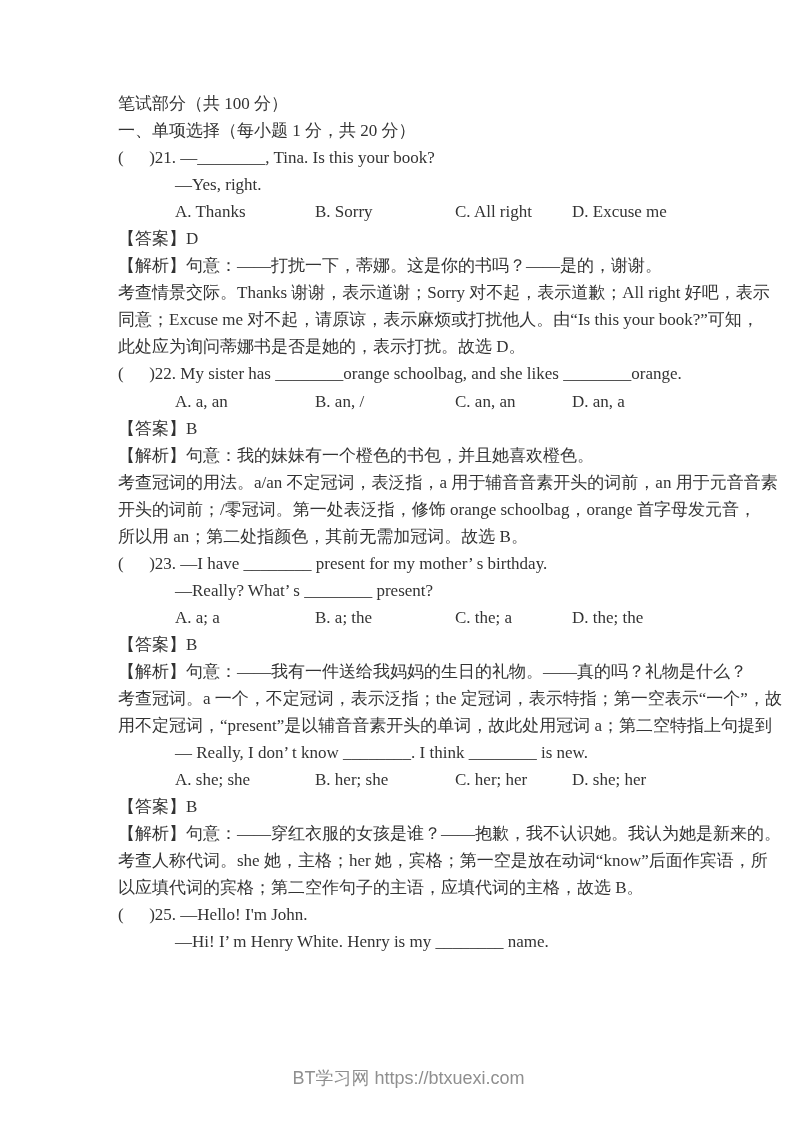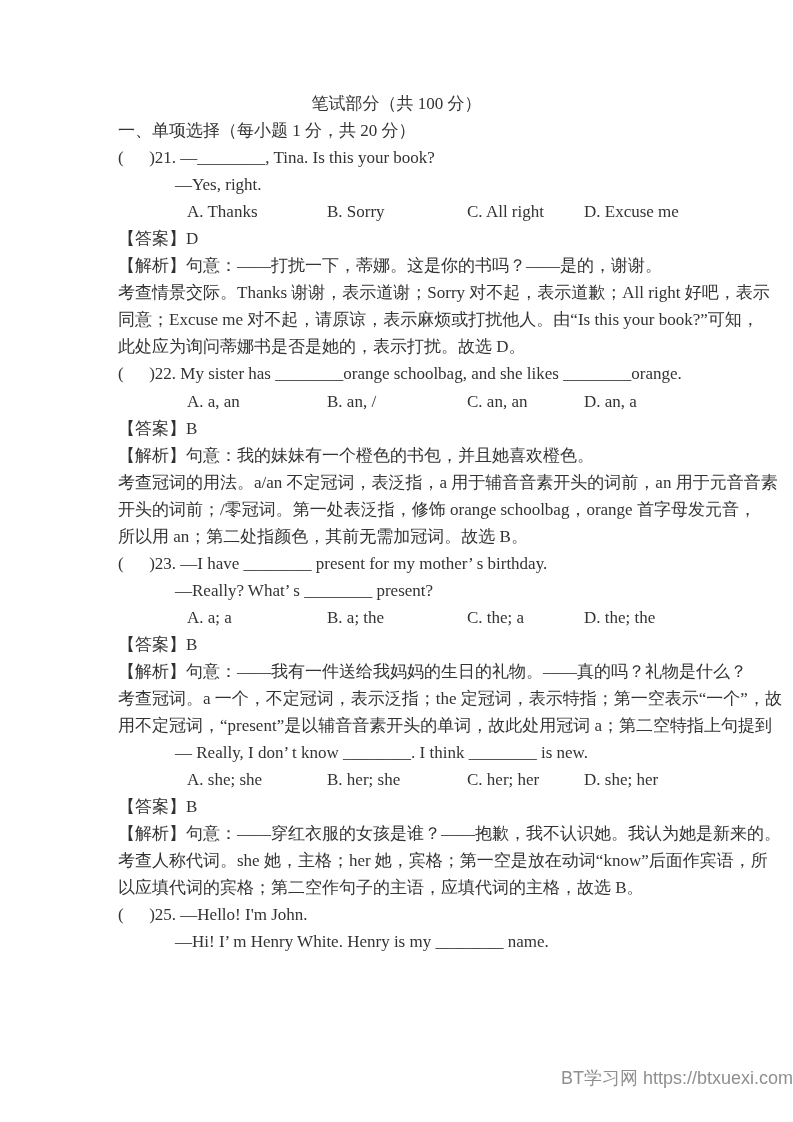--- a/index.html
+++ b/index.html
@@ -16,33 +16,33 @@
     position: absolute;
     left: 118px; top: 90px;
     width: 557px;
   }
   .line {
     height: 27.05px;
     line-height: 27.05px;
     font-size: 17px;
     white-space: pre;
   }
-  .title-line { text-align: center; }
+  .title-line { }
   .indent-1 { padding-left: 57px; }
   .options { position: relative; }
-  .options .opt { position: absolute; top: 0; white-space: pre; margin-left: 12px; }
+  .options .opt { position: absolute; top: 0; white-space: pre; }
   .opt-0 { left: 57px; }
   .opt-1 { left: 197px; }
   .opt-2 { left: 337px; }
   .opt-3 { left: 454px; }
   .footer {
     position: absolute;
     left: 0; top: 1066px;
     width: 793px;
-    text-align: right;
+    text-align: center;
     font-family: "Liberation Sans", "DejaVu Sans", sans-serif;
     font-size: 18px;
     color: #8f8f8f;
     padding-left: 24px;
   }
 </style>
 </head>
 <body>
 
 <div class="page">

